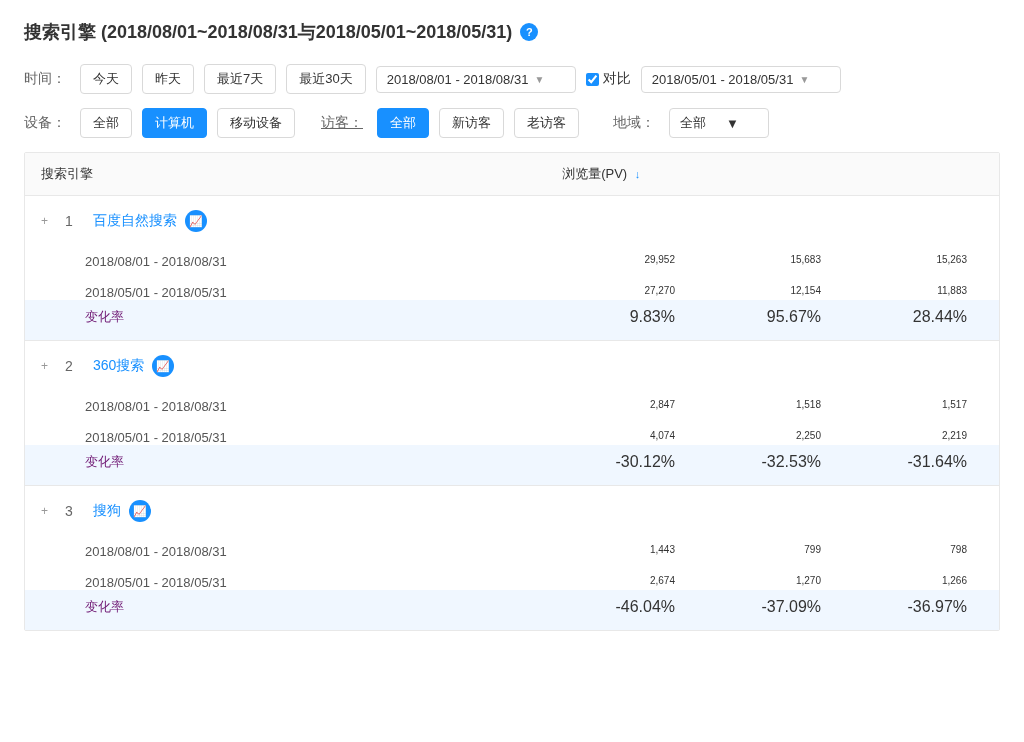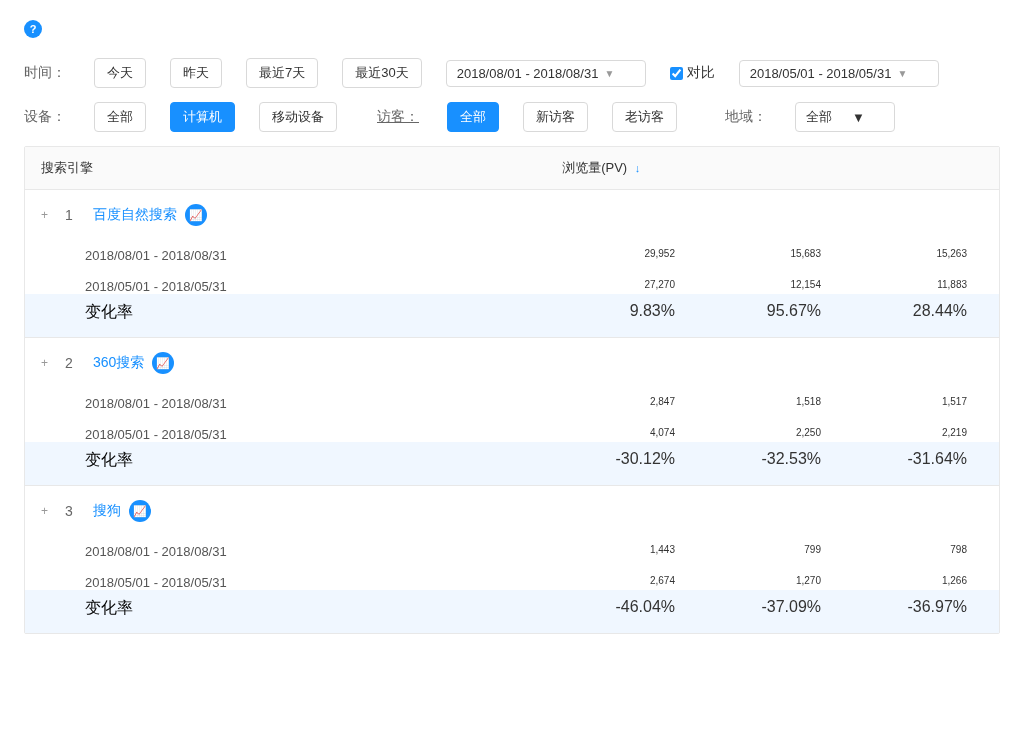--- a/index.html
+++ b/index.html
@@ -38,21 +38,21 @@
       color: #fff;
       font-size: 11px;
       cursor: pointer;
       flex-shrink: 0;
     }
 
     .filter-row {
       display: flex;
       align-items: center;
       margin-bottom: 14px;
-      gap: 24px;
+      gap: 10px;
     }
 
     .filter-label {
       color: #666;
       margin-right: 4px;
       white-space: nowrap;
     }
 
     .time-btn {
       padding: 5px 12px;
@@ -215,37 +215,38 @@
     }
 
     .change-row {
       display: grid;
       grid-template-columns: 460px 1fr 1fr 1fr;
       padding: 8px 16px 14px 60px;
       background: #f0f7ff;
     }
 
     .change-label {
-      font-size: 16px;
-      color: #000000;
+      font-size: 13px;
+      color: #701a75;
     }
 
     .change-val {
       text-align: right;
       font-size: 16px;
       padding-right: 16px;
       color: #333;
     }
   </style>
 </head>
 <body>
 
 <div class="page-container">
 
   <div class="page-title">
+    <span>搜索引擎 (2018/08/01~2018/08/31与2018/05/01~2018/05/31)</span>
     <span class="help-icon">?</span>
   </div>
 
   <div class="filter-row">
     <span class="filter-label">时间：</span>
     <button class="time-btn">今天</button>
     <button class="time-btn">昨天</button>
     <button class="time-btn">最近7天</button>
     <button class="time-btn">最近30天</button>
 

